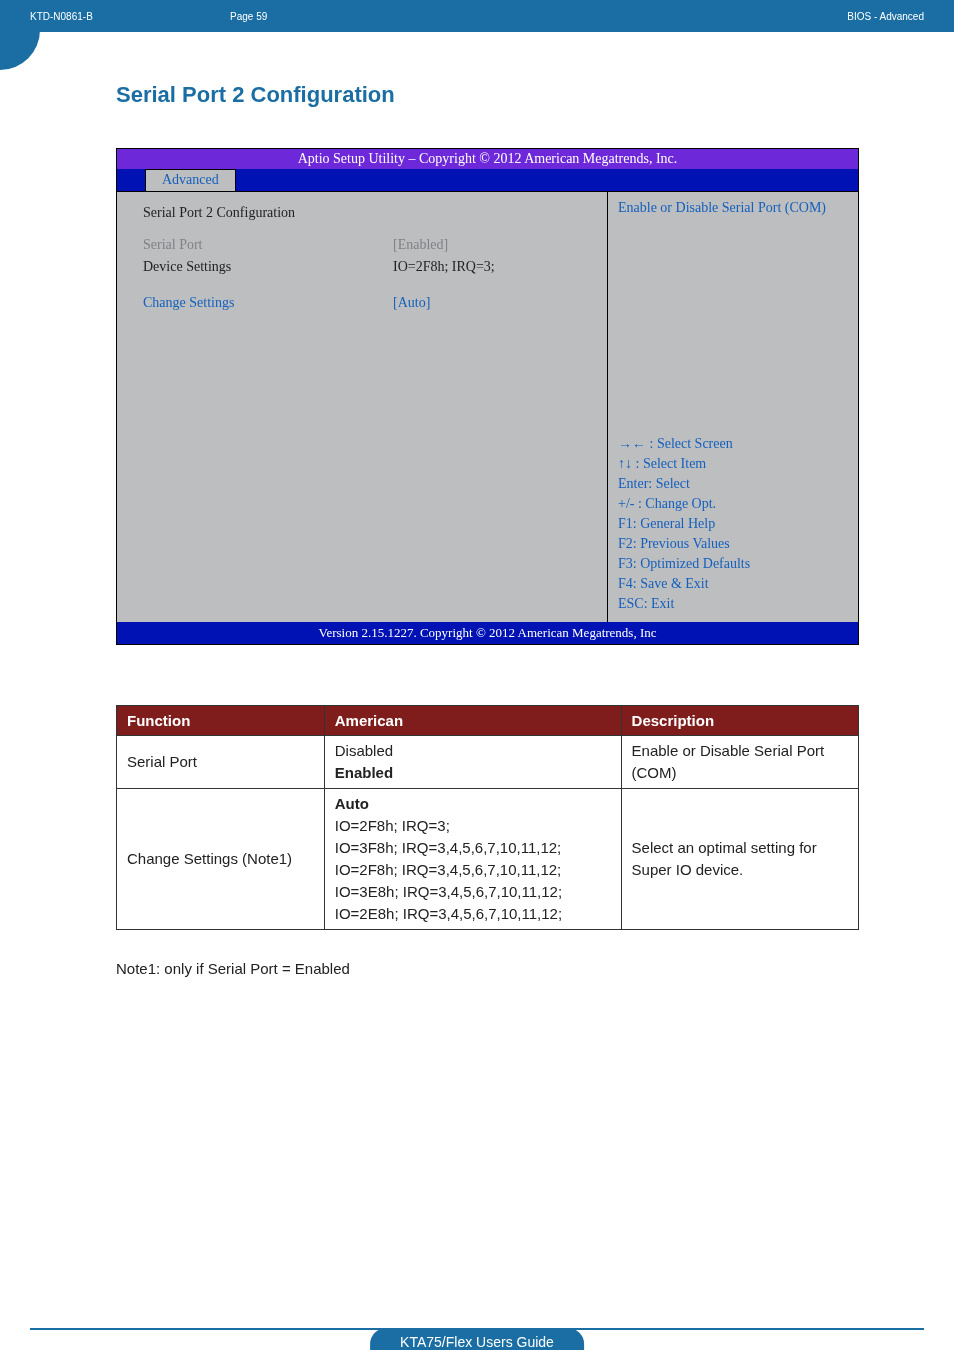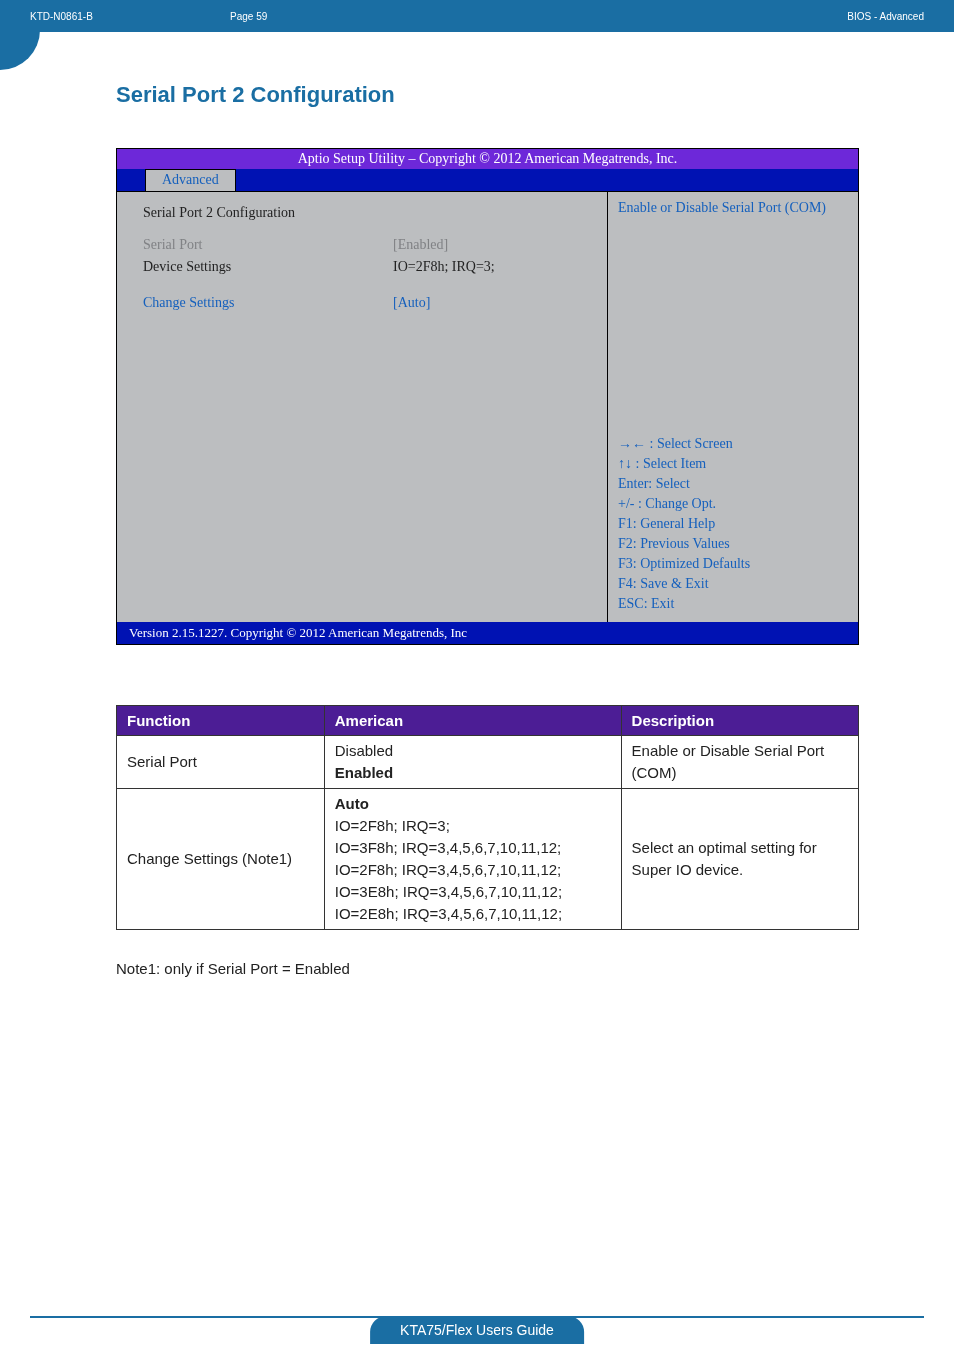--- a/index.html
+++ b/index.html
@@ -90,33 +90,33 @@
     padding: 8px 10px;
     color: #1560bd;
     display: flex;
     flex-direction: column;
     justify-content: space-between;
   }
   .bios-help div { line-height: 20px; }
   .bios-footer {
     background: #0012b3;
     color: #fff;
-    text-align: left;
+    text-align: center;
     padding: 3px 12px;
     font-size: 13px;
   }
   
   table.opts {
     border-collapse: collapse;
     width: 100%;
     margin-top: 60px;
     font-size: 15px;
   }
   table.opts th {
-    background: #4c1d95;
+    background: #7f1d1d;
     color: #fff;
     text-align: left;
     padding: 6px 10px;
     border: 1px solid #333;
     font-weight: 600;
   }
   table.opts td {
     border: 1px solid #333;
     padding: 4px 10px;
     vertical-align: middle;
@@ -124,21 +124,21 @@
   }
   table.opts td .b { font-weight: 700; }
   .note {
     margin-top: 30px;
     font-size: 15px;
   }
   
   .footbar {
     position: absolute;
     left: 0; right: 0; bottom: 0;
-    height: 34px;
+    height: 22px;
   }
   .footbar .rule {
     position: absolute;
     left: 30px; right: 30px; top: 0;
     height: 2px;
     background: #1a6ea3;
   }
   .footbar .pill {
     position: absolute;
     left: 50%; transform: translateX(-50%);

